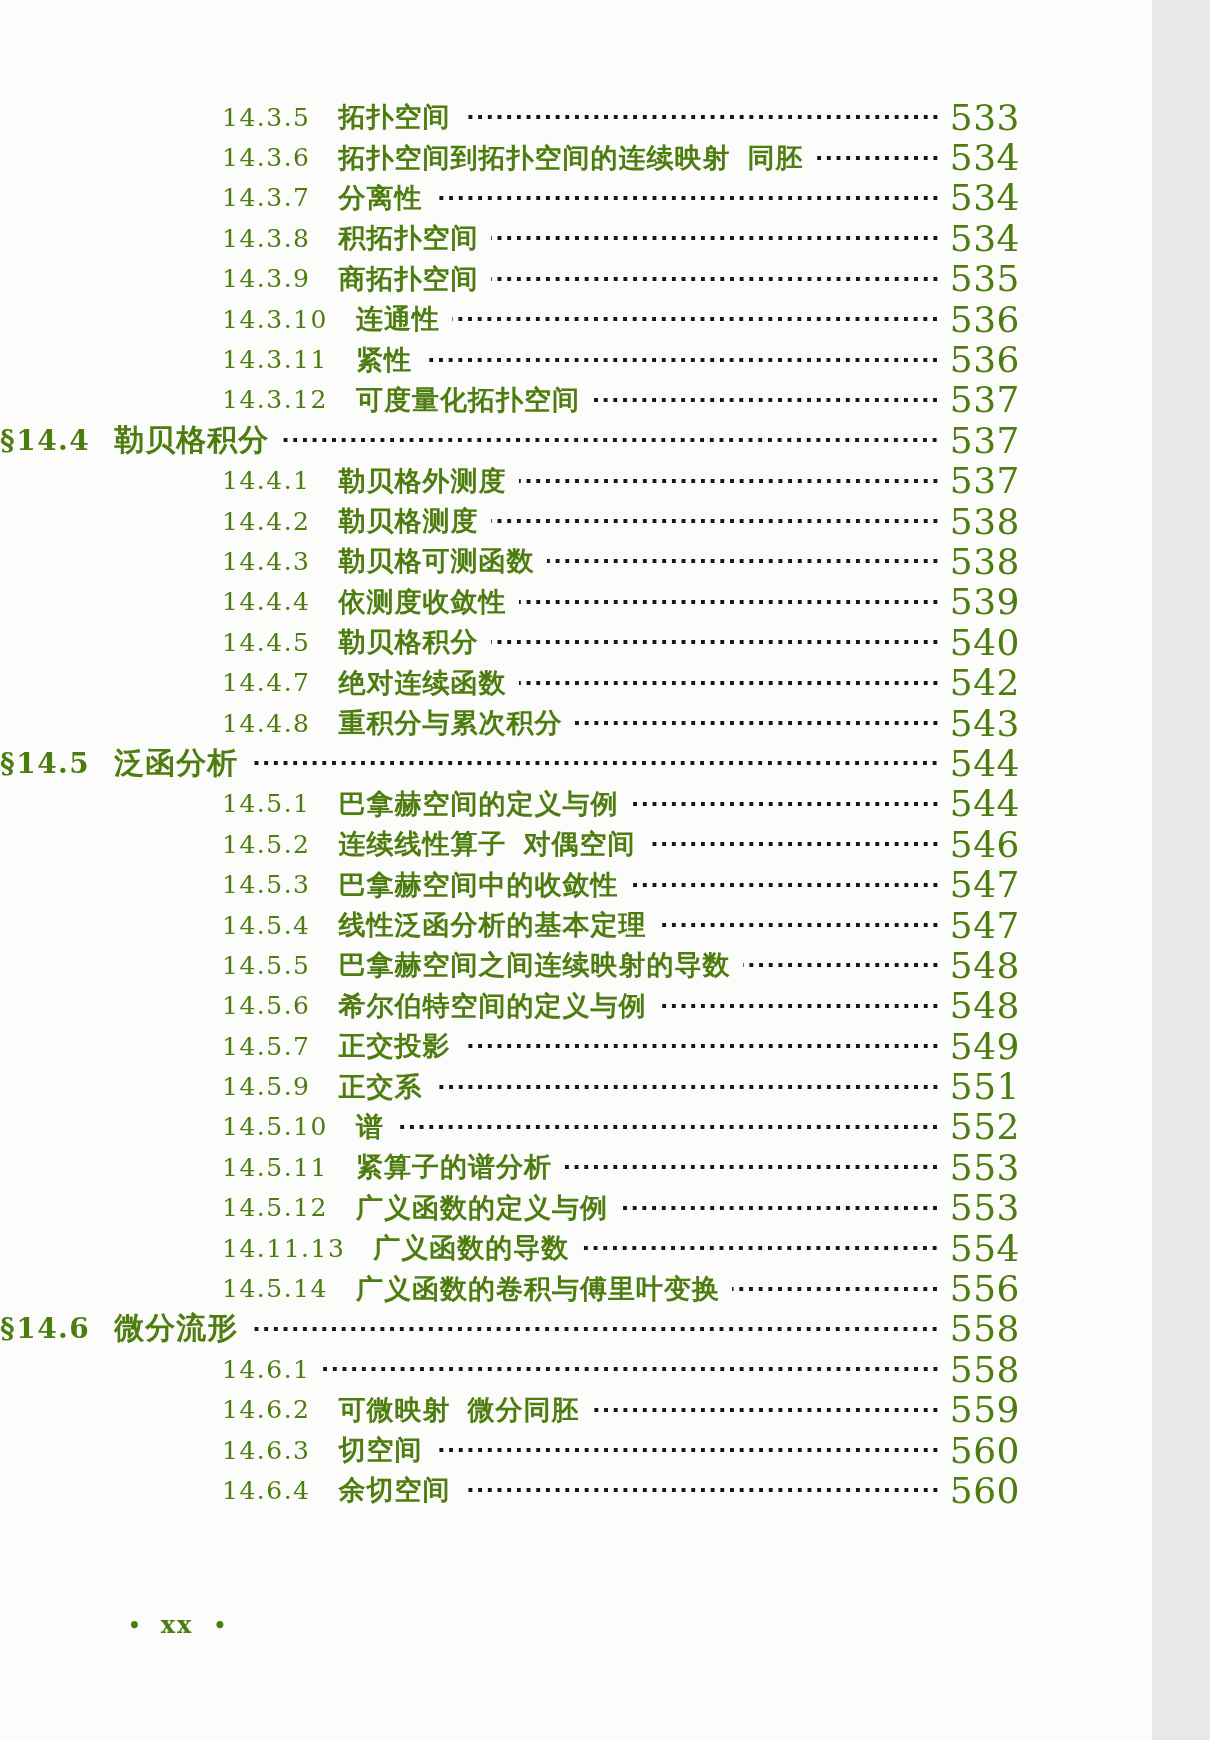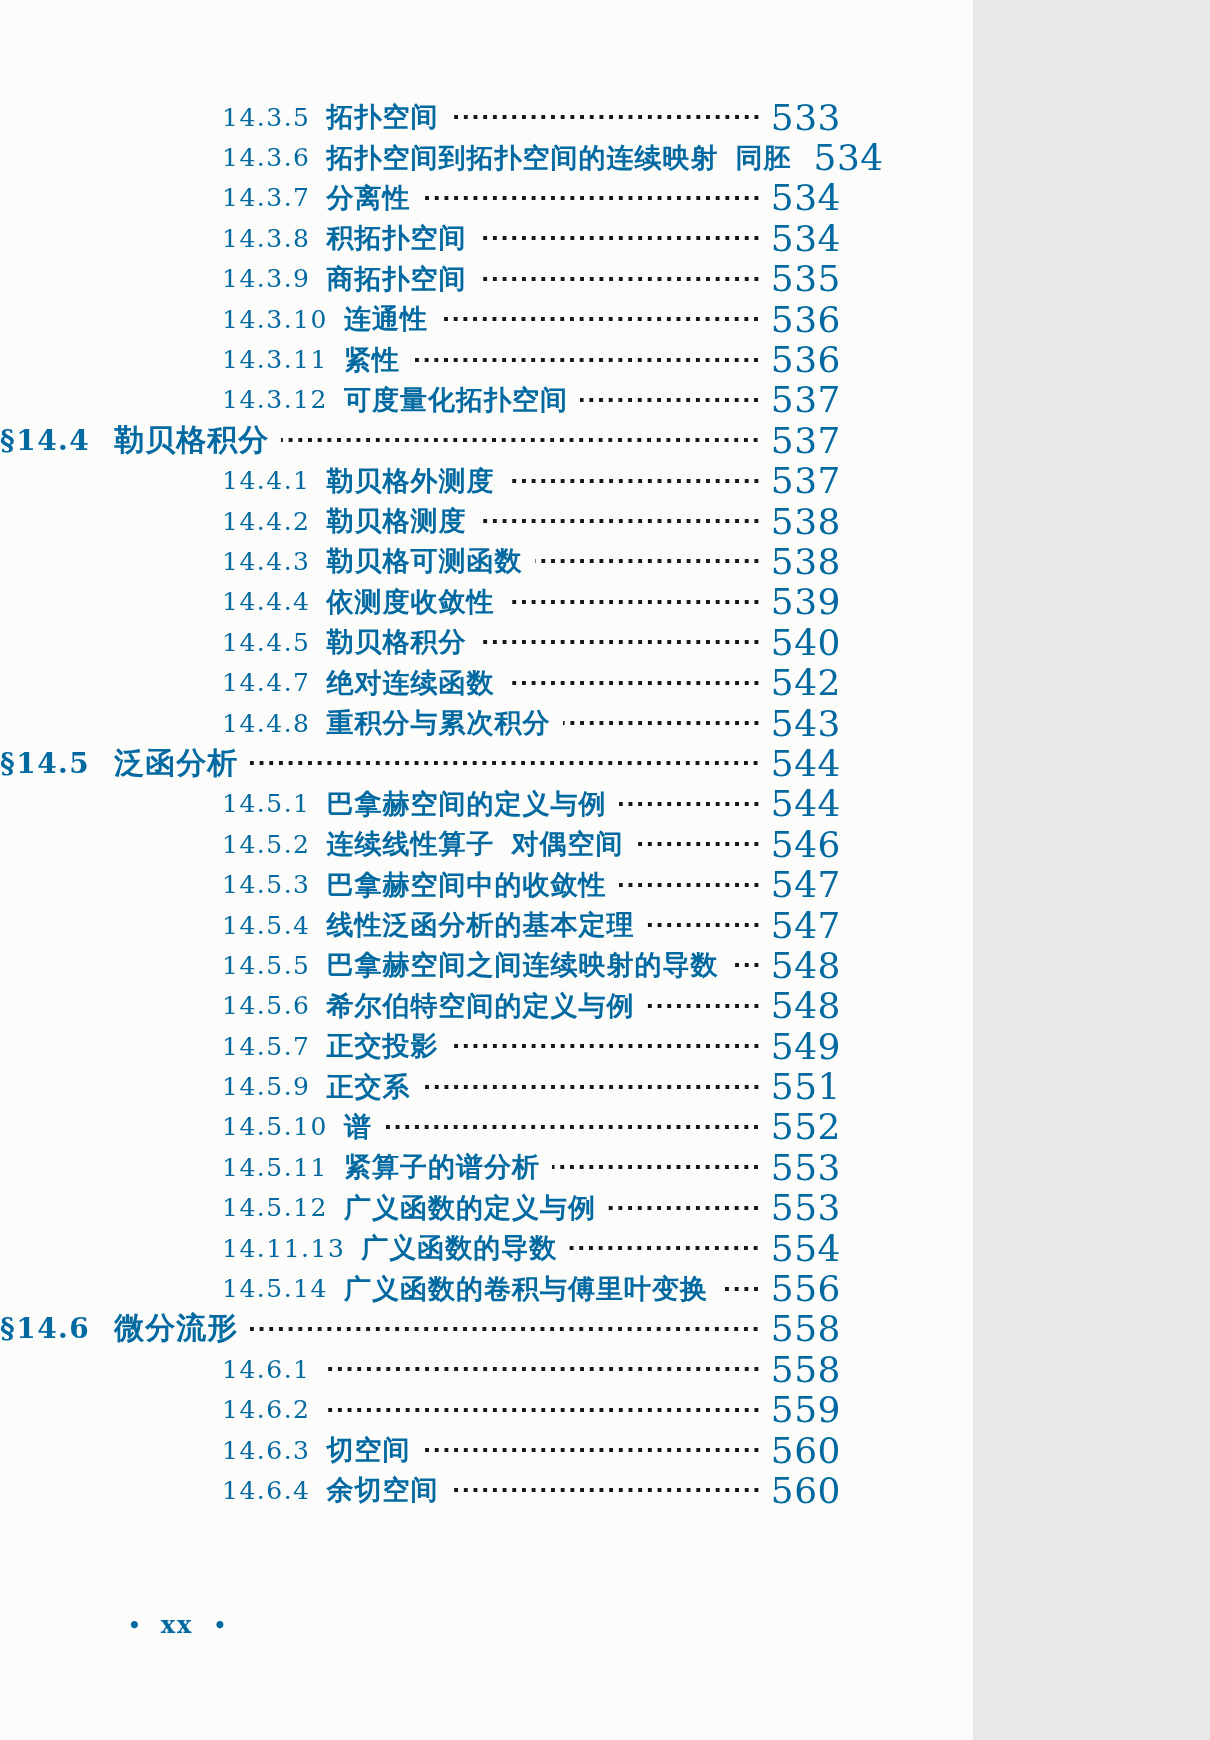--- a/index.html
+++ b/index.html
@@ -2,25 +2,25 @@
 <html><head>
 <meta charset="utf-8">
 <style>
   html, body {
     margin: 0;
     padding: 0;
     background: #e8e8e8;
   }
   .page {
     position: relative;
-    width: 973px;
+    width: 1152px;
     height: 1740px;
     background: #fcfcfb;
     overflow: hidden;
-    color: #0369a1;
+    color: #4d7c0f;
     font-family: "Liberation Sans", sans-serif;
   }
   .toc {
     position: absolute;
     top: 97px;
     left: 0;
     right: 0;
   }
   .row {
     display: flex;
@@ -41,21 +41,21 @@
     white-space: pre;
     flex: 0 0 auto;
   }
   .section .num {
     font-size: 28px;
     font-weight: 600;
   }
   .title {
     font-size: 27px;
     font-weight: 700;
-    margin-left: 16px;
+    margin-left: 28px;
     white-space: pre;
     flex: 0 0 auto;
     letter-spacing: 1px;
   }
   .section .title {
     font-size: 30px;
     margin-left: 24px;
   }
   .leader {
     flex: 1 1 auto;
@@ -286,20 +286,21 @@
     <span class="leader"></span>
     <span class="pagenum">558</span>
   </div>
       <div class="row sub">
     <span class="num">14.6.1</span>
     <span class="leader"></span>
     <span class="pagenum">558</span>
   </div>
       <div class="row sub">
     <span class="num">14.6.2</span>
+    <span class="title">可微映射  微分同胚</span>
     <span class="leader"></span>
     <span class="pagenum">559</span>
   </div>
       <div class="row sub">
     <span class="num">14.6.3</span>
     <span class="title">切空间</span>
     <span class="leader"></span>
     <span class="pagenum">560</span>
   </div>
       <div class="row sub">

